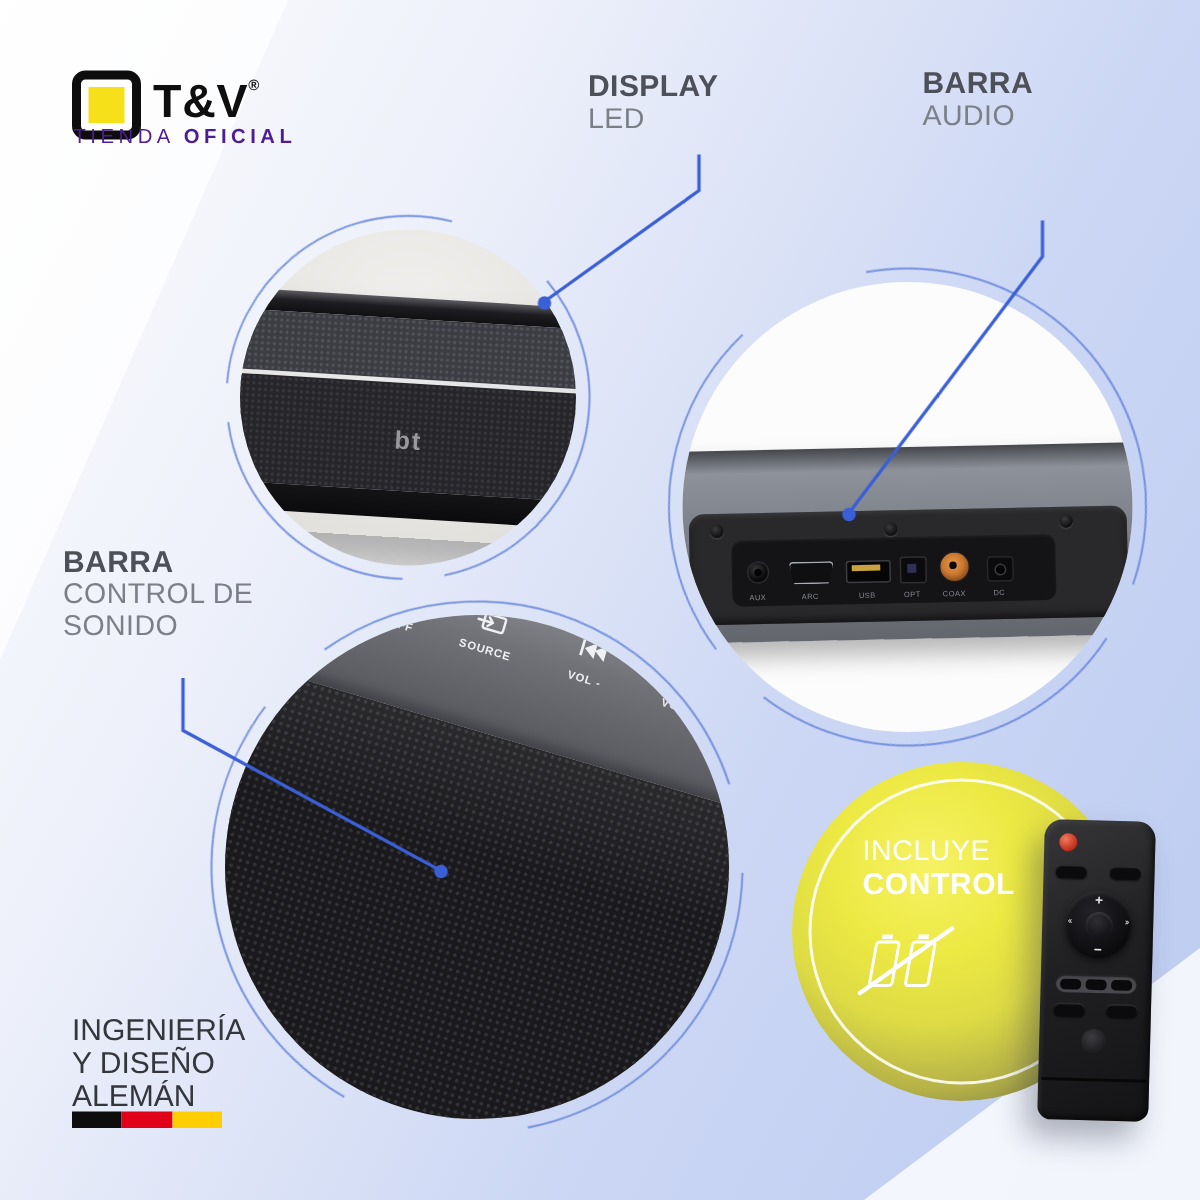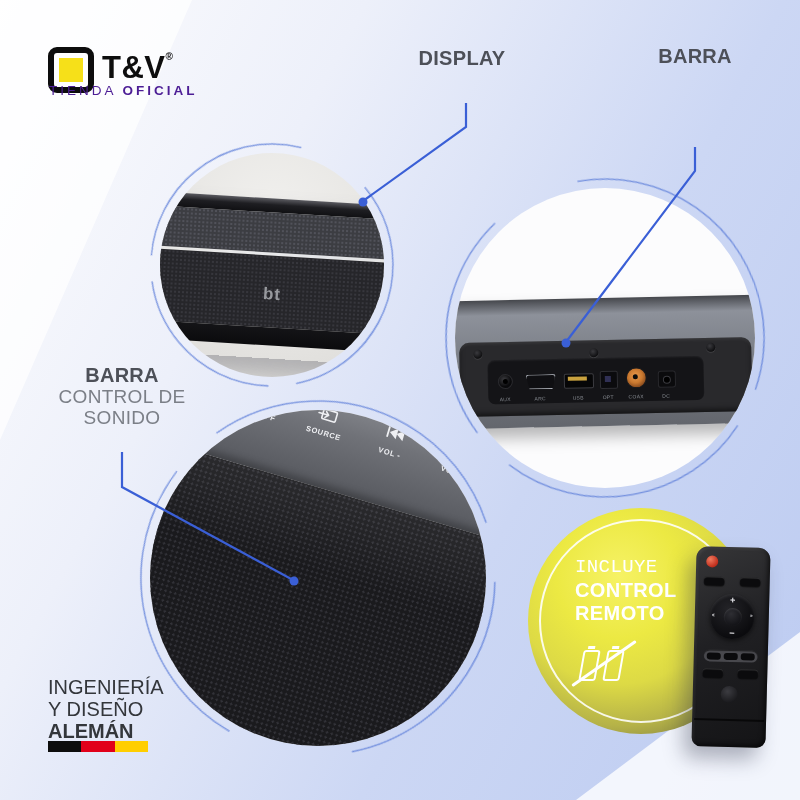--- a/index.html
+++ b/index.html
@@ -17,21 +17,21 @@
   
   .logo-box{left:48px;top:47px;width:34px;height:34px;background:#fff;border:6px solid #0d0d0d;
             border-radius:9px;}
   .logo-inner{left:5px;top:5px;width:24px;height:24px;background:#f6e019;}
   .brand-name{left:102px;top:50px;font-size:31px;font-weight:800;color:#0e0e0e;letter-spacing:.5px;}
   .brand-reg{font-size:10px;vertical-align:18px;font-weight:700;}
   .store-line{left:49px;top:83px;font-size:13.5px;letter-spacing:3px;color:#4c1d95;}
   .store-bold{font-weight:800;}
 
   
-  .callout{text-align:center;text-transform:uppercase;}
+  .callout{text-transform:uppercase;}
   .co-b{font-size:20px;font-weight:700;color:#4d5058;line-height:21px;letter-spacing:.3px;}
   .co-l{font-size:19px;font-weight:400;color:#7b7f87;line-height:21px;letter-spacing:.3px;}
   .callout-display{left:392px;top:48px;width:140px;}
   .callout-back{left:615px;top:46px;width:160px;}
   .callout-top{left:42px;top:365px;width:160px;}
 
   
   .circle{border-radius:50%;overflow:hidden;}
 
   
@@ -90,21 +90,21 @@
     background:linear-gradient(180deg,rgba(255,255,255,.07),rgba(255,255,255,0));}
   .tp-ctrl{top:62px;width:72px;text-align:center;color:#eff0f3;}
   .tp-ctrl .ic{height:20px;}
   .tp-ctrl .lb{font-size:7.5px;font-weight:700;letter-spacing:.6px;margin-top:3px;}
 
   
   .badge{left:528px;top:508px;width:226px;height:226px;border-radius:50%;
     background:radial-gradient(circle at 40% 30%,#f6f265 0%,#ece943 30%,#ddda45 52%,#b5b248 72%,#7e7d42 88%,#616038 100%);}
   .badge-ring{left:11px;top:11px;right:11px;bottom:11px;border:2px solid rgba(255,255,255,.88);border-radius:50%;}
   .badge-text{left:47px;top:48px;color:#fff;text-transform:uppercase;}
-  .b-light{font-size:19px;font-weight:400;letter-spacing:.4px;line-height:23px;font-family:Liberation Mono, monospace;}
+  .b-light{font-size:19px;font-weight:400;letter-spacing:.4px;line-height:23px;}
   .b-bold{font-size:20px;font-weight:800;letter-spacing:.4px;line-height:23px;}
   .b-gap{height:11px;}
   .batteries{position:relative;margin-top:8px;width:70px;height:38px;}
   .batt{position:absolute;top:6px;width:13px;height:27px;border:2.5px solid #fff;border-radius:3px;
     transform:skewX(-10deg);}
   .batt::before{content:'';position:absolute;top:-6px;left:2px;width:7px;height:3px;background:#fff;}
   .batt1{left:6px;} .batt2{left:30px;}
   .batt-strike{position:absolute;left:-10px;top:18px;width:78px;height:3px;background:#fff;border-radius:2px;
     transform:rotate(-35deg);}
 
@@ -132,44 +132,46 @@
     box-shadow:inset 0 1px 1px rgba(0,0,0,.6);}
   .r-mini{top:2.5px;width:14px;height:7px;background:#0a0a0c;border-radius:3px;}
   .r-m1{left:3px;} .r-m2{left:20px;} .r-m3{left:37px;}
   .r-btn-c{left:9px;top:122px;} .r-btn-d{left:44px;top:122px;}
   .r-round{left:28px;top:139px;width:17px;height:17px;border-radius:50%;
     background:radial-gradient(circle at 40% 33%,#3c3c41,#19191c 75%);}
   .r-seam{left:2px;top:172px;width:70px;height:2px;background:rgba(0,0,0,.65);}
 
   
   .footer-text{left:48px;top:676px;font-size:20px;line-height:22px;color:#33363b;text-transform:uppercase;}
-  .ft-b{font-weight:700;}
+  .ft-b{font-weight:400;}
   .flag{left:48px;top:741px;width:100px;height:11px;display:flex;}
   .flag div{flex:1;}
 
   
   .overlay{left:0;top:0;z-index:6;pointer-events:none;}
 </style>
 </head>
 <body>
 
 <div class="abs wedge-tl"></div>
 <div class="abs wedge-br"></div>
 
 <div class="abs logo-box">
   <div class="abs logo-inner"></div>
 </div>
 <div class="abs brand-name"><span>T&amp;V</span><span class="brand-reg">®</span></div>
 <div class="abs store-line"><span>TIENDA </span><span class="store-bold">OFICIAL</span></div>
 
 <div class="abs callout callout-display">
   <div class="co-b">DISPLAY</div>
+  <div class="co-l">LED</div>
 </div>
 <div class="abs callout callout-back">
   <div class="co-b">BARRA</div>
+  <div class="co-l">AUDIO</div>
 </div>
 <div class="abs callout callout-top">
   <div class="co-b">BARRA</div>
   <div class="co-l">CONTROL DE</div>
   <div class="co-l">SONIDO</div>
 </div>
 
 <div class="abs circle circle-display">
   <div class="abs fb-bar">
     <div class="fb-top"></div>
@@ -248,21 +250,20 @@
       <div class="lb">VOL +</div>
     </div>
   </div>
 </div>
 
 <div class="abs badge">
   <div class="abs badge-ring"></div>
   <div class="abs badge-text">
     <div class="b-light">INCLUYE</div>
     <div class="b-bold">CONTROL</div>
-    <div class="b-bold">REMOTO</div>
     <div class="b-gap"></div>
     <div class="batteries">
       <div class="batt batt1"></div>
       <div class="batt batt2"></div>
       <div class="batt-strike"></div>
     </div>
   </div>
 </div>
 
 <div class="abs remote">

